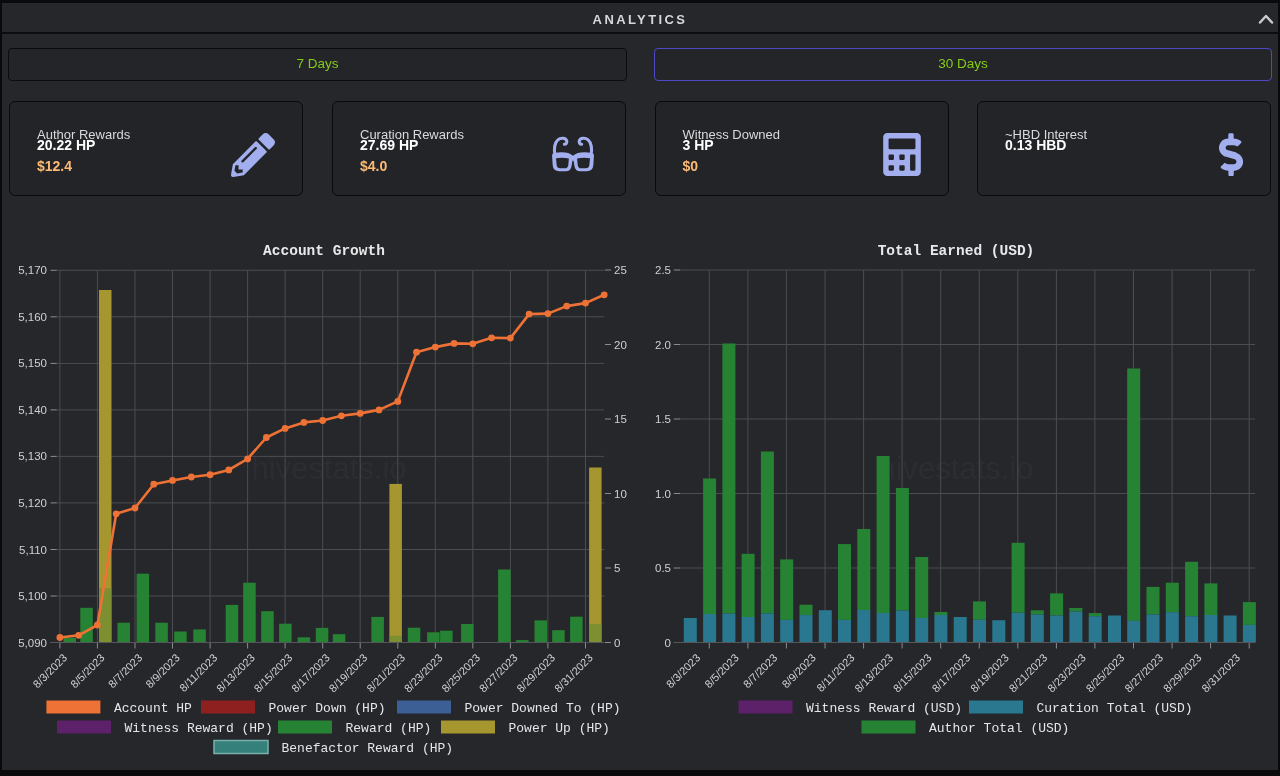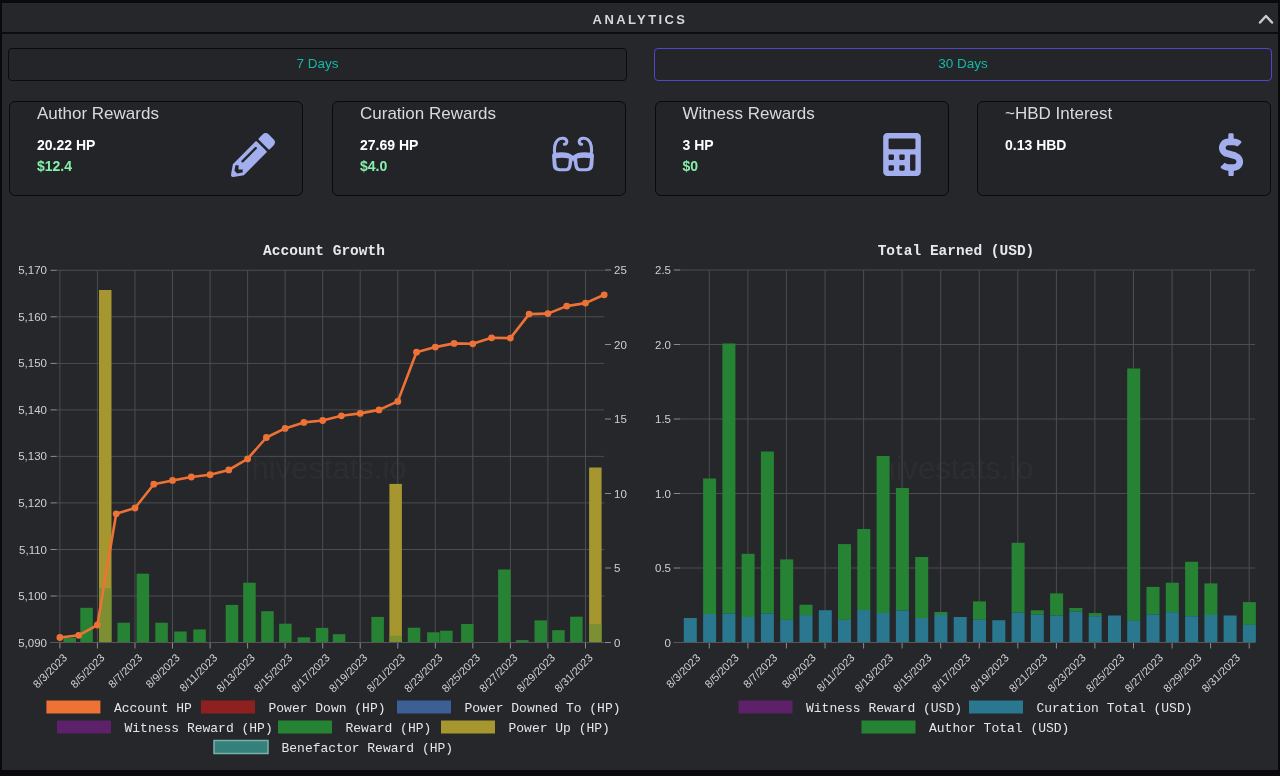--- a/index.html
+++ b/index.html
@@ -4,29 +4,29 @@
 * { margin:0; padding:0; box-sizing:border-box; }
 html,body { width:1280px; height:776px; background:#0a0a0c; overflow:hidden;
   font-family:"Liberation Sans", sans-serif; }
 #panel { position:absolute; left:2px; top:3px; width:1276px; height:767px;
   background:#26272b; }
 #hdr { position:absolute; left:0; top:0; width:100%; height:31px;
   border-bottom:2px solid #0d0d0f; }
 #hdr .t { position:absolute; left:0; right:0; top:9px; text-align:center;
   font-size:13px; font-weight:bold; letter-spacing:2.4px; color:#d6d7d9; }
 .btn { position:absolute; top:45px; height:33px; background:#242529;
-  border:1px solid #0b0b0d; border-radius:4px; color:#14b8a6;
+  border:1px solid #0b0b0d; border-radius:4px; color:#84cc16;
   font-size:13.5px; text-align:center; line-height:30px; }
 #b30 { border-color:#4e48c4; }
 .card { position:absolute; top:101px; width:294px; height:95px;
   background:#232428; border:1px solid #0a0a0c; border-radius:6px; }
-.card .ct { position:absolute; left:27px; top:2px; font-size:17px; color:#d9dadc; }
+.card .ct { position:absolute; left:27px; top:25px; font-size:13px; color:#d9dadc; }
 .card .vals { position:absolute; left:27px; top:33px; }
 .card .v { font-size:14px; font-weight:bold; color:#fff; line-height:21px; }
-.card .v2 { font-size:14px; font-weight:bold; color:#86efac; line-height:21px; }
+.card .v2 { font-size:14px; font-weight:bold; color:#fdba74; line-height:21px; }
 .card .ic { position:absolute; right:27px; top:31px; height:44px; }
 #chev { position:absolute; right:3px; top:9px; width:18px; height:14px; }
 </style></head>
 <body>
 <div id="panel">
   <div id="hdr">
       <div class="t">ANALYTICS</div>
     <svg id="chev" viewBox="0 0 18 14">
         <polyline points="3,10.5 9,4 15,10.5" fill="none" stroke="#c9cacd" stroke-width="2.5" stroke-linecap="round" stroke-linejoin="round"></polyline>
       </svg>
@@ -52,21 +52,21 @@
     </div>
   <div class="ic" style="width:50px"><svg width="50" height="44" viewBox="0 0 576 512">
         <g fill="none" stroke="#a3aeee" stroke-width="36" stroke-linecap="round">
           <path d="M80 260 C62 190 74 112 112 80 C146 50 204 56 215 90 C222 112 206 132 188 131"></path>
           <path d="M496 260 C514 190 502 112 464 80 C430 50 372 56 361 90 C354 112 370 132 388 131"></path>
         </g>
         <path fill="#a3aeee" fill-rule="evenodd" d="M75 230 Q46 234 44 260 L52 378 Q58 444 128 444 L202 444 Q264 444 272 380 L279 334 Q283 320 288 320 Q293 320 297 334 L304 380 Q312 444 374 444 L448 444 Q518 444 524 378 L532 260 Q530 234 501 230 Q400 216 345 234 Q312 246 288 266 Q264 246 231 234 Q176 216 75 230 Z M90 294 L98 376 Q102 410 140 410 L194 410 Q228 410 233 374 L240 298 Q170 280 90 294 Z M486 294 L478 376 Q474 410 436 410 L382 410 Q348 410 343 374 L336 298 Q406 280 486 294 Z"></path>
       </svg></div>
 </div>
 <div class="card" style="left:654.5px">
-  <div class="ct">Witness Rewards</div>
+  <div class="ct">Witness Downed</div>
   <div class="vals">
       <div class="v">3 HP</div>
       <div class="v2">$0</div>
     </div>
   <div class="ic" style="width:38px"><svg width="38" height="43" viewBox="0 0 448 512">
         <path fill="#a3aeee" d="M400 0H48C22.4 0 0 22.4 0 48v416c0 25.6 22.4 48 48 48h352c25.6 0 48-22.4 48-48V48c0-25.6-22.4-48-48-48zM128 435.2c0 6.4-6.4 12.8-12.8 12.8H76.8c-6.4 0-12.8-6.4-12.8-12.8v-38.4c0-6.4 6.4-12.8 12.8-12.8h38.4c6.4 0 12.8 6.4 12.8 12.8v38.4zm0-128c0 6.4-6.4 12.8-12.8 12.8H76.8c-6.4 0-12.8-6.4-12.8-12.8v-38.4c0-6.4 6.4-12.8 12.8-12.8h38.4c6.4 0 12.8 6.4 12.8 12.8v38.4zm128 128c0 6.4-6.4 12.8-12.8 12.8h-38.4c-6.4 0-12.8-6.4-12.8-12.8v-38.4c0-6.4 6.4-12.8 12.8-12.8h38.4c6.4 0 12.8 6.4 12.8 12.8v38.4zm0-128c0 6.4-6.4 12.8-12.8 12.8h-38.4c-6.4 0-12.8-6.4-12.8-12.8v-38.4c0-6.4 6.4-12.8 12.8-12.8h38.4c6.4 0 12.8 6.4 12.8 12.8v38.4zm128 128c0 6.4-6.4 12.8-12.8 12.8h-38.4c-6.4 0-12.8-6.4-12.8-12.8V268.8c0-6.4 6.4-12.8 12.8-12.8h38.4c6.4 0 12.8 6.4 12.8 12.8v166.4zm0-256c0 6.4-6.4 12.8-12.8 12.8H76.8c-6.4 0-12.8-6.4-12.8-12.8V76.8C64 70.4 70.4 64 76.8 64h294.4c6.4 0 12.8 6.4 12.8 12.8v102.4z"></path>
       </svg></div>
 </div>
 <div class="card" style="left:977px">
   <div class="ct">~HBD Interest</div>

